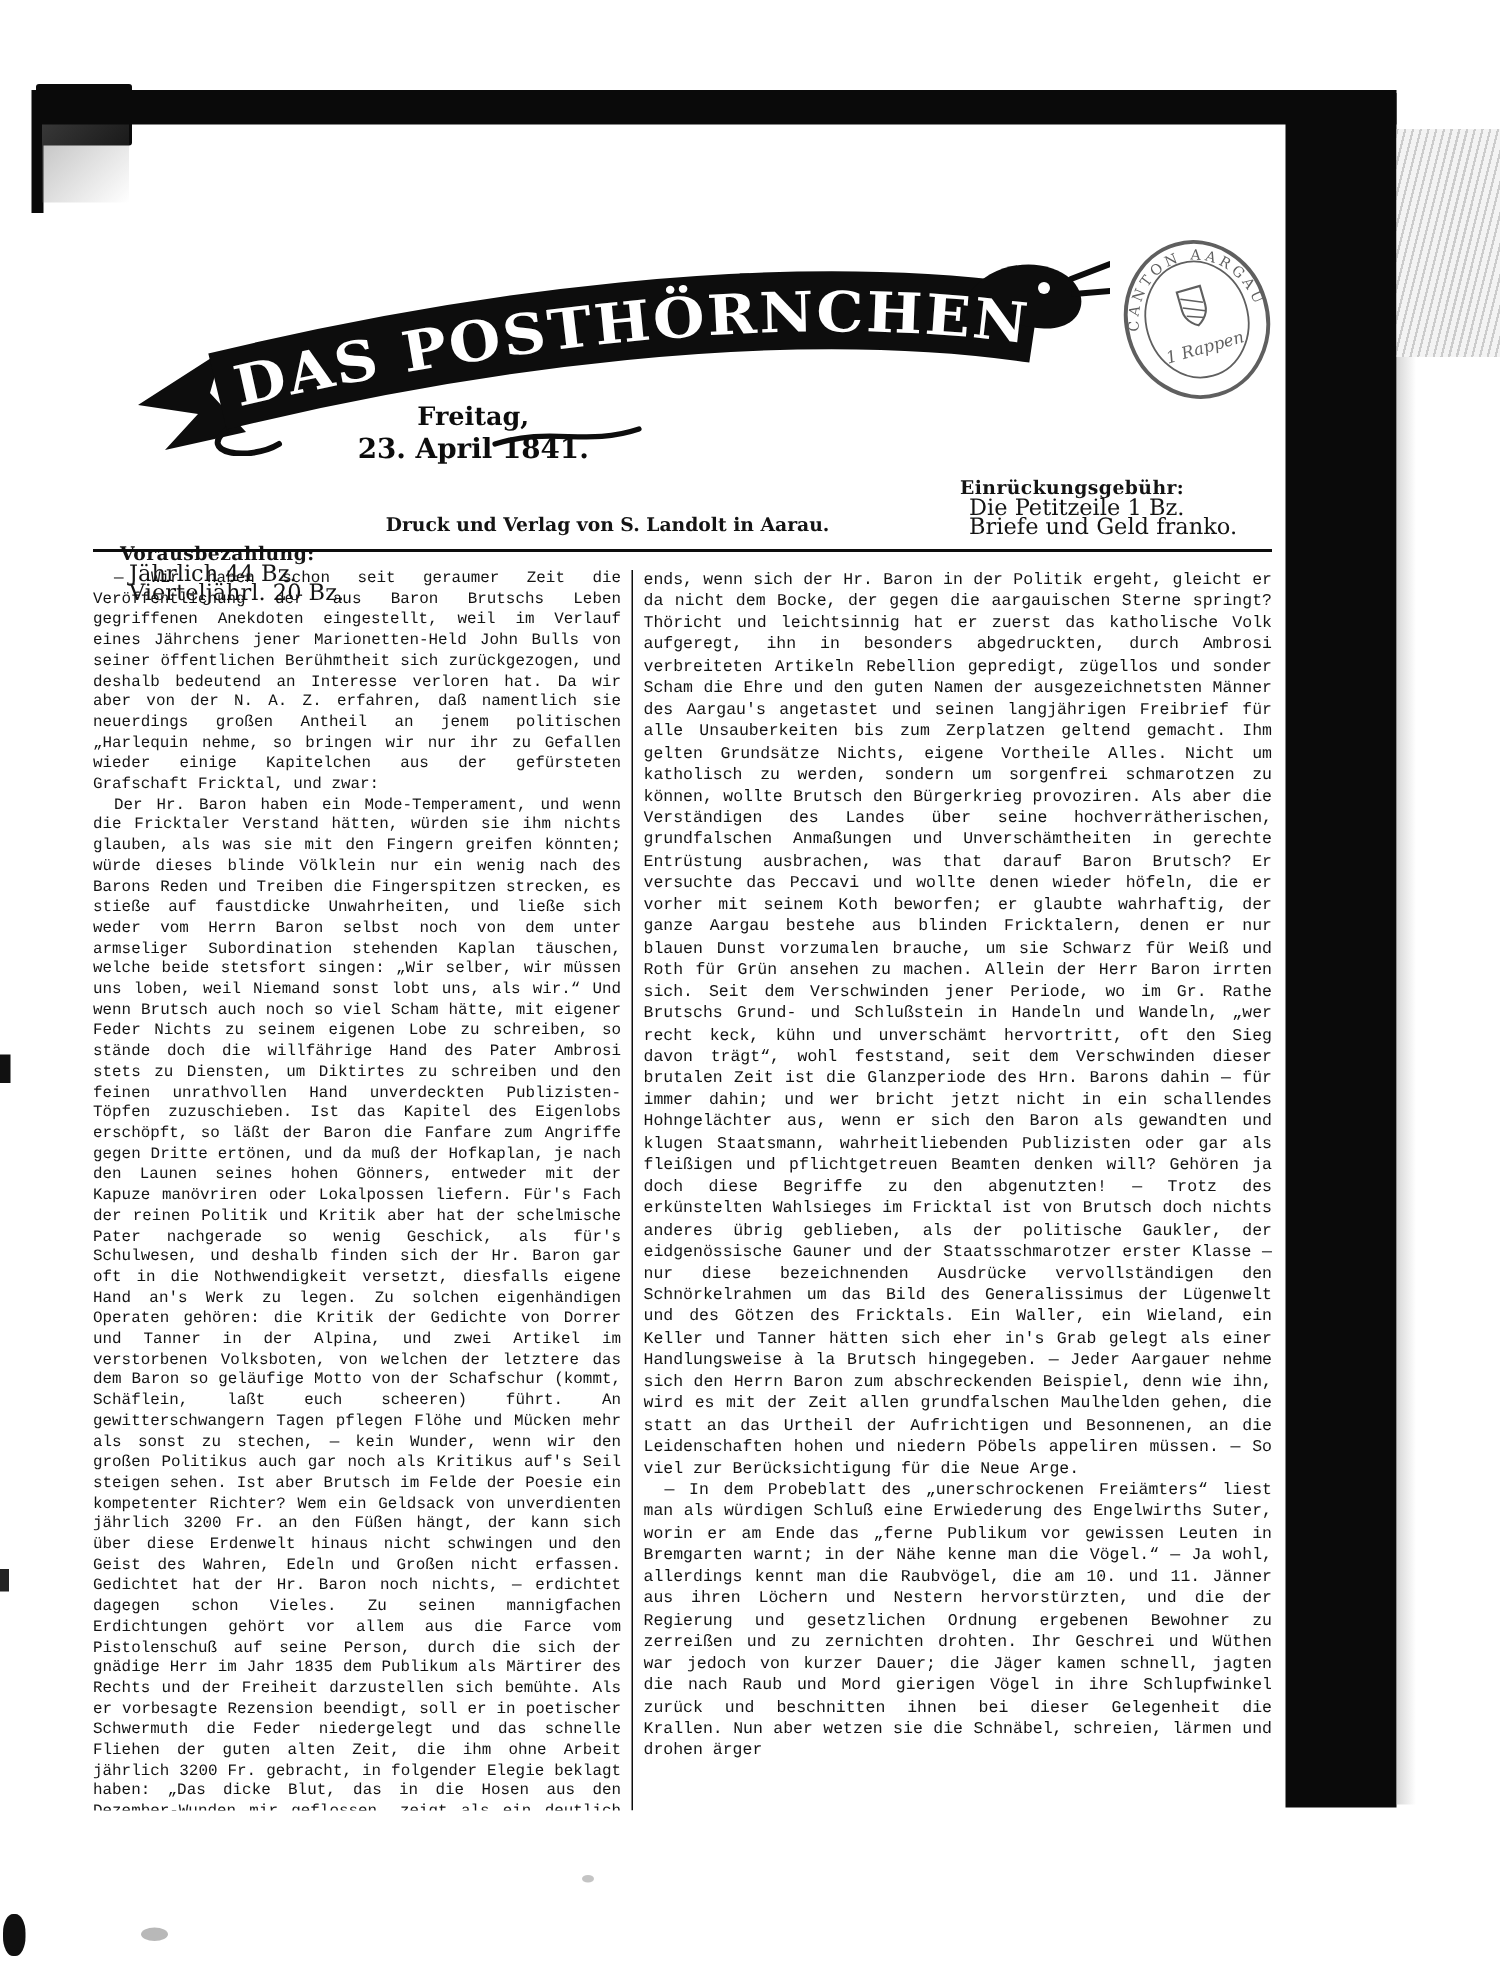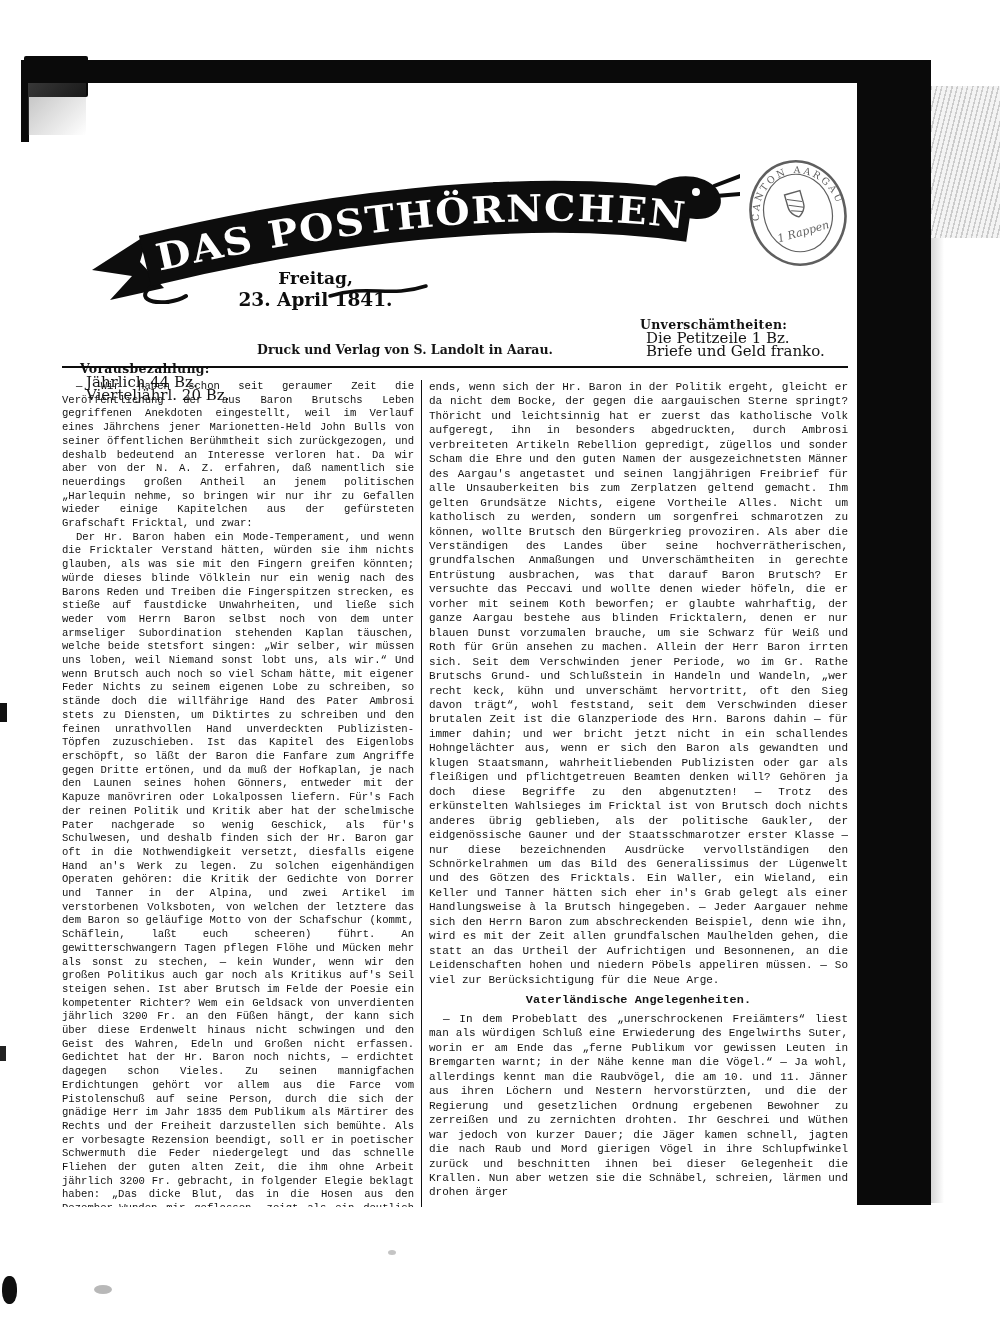--- a/index.html
+++ b/index.html
@@ -122,35 +122,34 @@
     <div class="date">23. April 1841.</div>
   </div>
 
   <div class="info-left">
     <div class="info-title">Vorausbezahlung:</div>
     <div class="info-line">Jährlich 44 Bz.</div>
     <div class="info-line">Vierteljährl. 20 Bz.</div>
   </div>
   <div class="imprint">Druck und Verlag von S. Landolt in Aarau.</div>
   <div class="info-right">
-    <div class="info-title">Unverschämtheiten:</div>
+    <div class="info-title">Einrückungsgebühr:</div>
     <div class="info-line">Die Petitzeile 1 Bz.</div>
     <div class="info-line">Briefe und Geld franko.</div>
   </div>
 
   <div class="rule"></div>
 
   <div class="columns">
     <div class="col col-left">
       <p>— Wir haben schon seit geraumer Zeit die Veröffentlichung der aus Baron Brutschs Leben gegriffenen Anekdoten eingestellt, weil im Verlauf eines Jährchens jener Marionetten-Held John Bulls von seiner öffentlichen Berühmtheit sich zurückgezogen, und deshalb bedeutend an Interesse verloren hat. Da wir aber von der N. A. Z. erfahren, daß namentlich sie neuerdings großen Antheil an jenem politischen „Harlequin nehme, so bringen wir nur ihr zu Gefallen wieder einige Kapitelchen aus der gefürsteten Grafschaft Fricktal, und zwar:</p>
       <p>Der Hr. Baron haben ein Mode-Temperament, und wenn die Fricktaler Verstand hätten, würden sie ihm nichts glauben, als was sie mit den Fingern greifen könnten; würde dieses blinde Völklein nur ein wenig nach des Barons Reden und Treiben die Fingerspitzen strecken, es stieße auf faustdicke Unwahrheiten, und ließe sich weder vom Herrn Baron selbst noch von dem unter armseliger Subordination stehenden Kaplan täuschen, welche beide stetsfort singen: „Wir selber, wir müssen uns loben, weil Niemand sonst lobt uns, als wir.“ Und wenn Brutsch auch noch so viel Scham hätte, mit eigener Feder Nichts zu seinem eigenen Lobe zu schreiben, so stände doch die willfährige Hand des Pater Ambrosi stets zu Diensten, um Diktirtes zu schreiben und den feinen unrathvollen Hand unverdeckten Publizisten-Töpfen zuzuschieben. Ist das Kapitel des Eigenlobs erschöpft, so läßt der Baron die Fanfare zum Angriffe gegen Dritte ertönen, und da muß der Hofkaplan, je nach den Launen seines hohen Gönners, entweder mit der Kapuze manövriren oder Lokalpossen liefern. Für's Fach der reinen Politik und Kritik aber hat der schelmische Pater nachgerade so wenig Geschick, als für's Schulwesen, und deshalb finden sich der Hr. Baron gar oft in die Nothwendigkeit versetzt, diesfalls eigene Hand an's Werk zu legen. Zu solchen eigenhändigen Operaten gehören: die Kritik der Gedichte von Dorrer und Tanner in der Alpina, und zwei Artikel im verstorbenen Volksboten, von welchen der letztere das dem Baron so geläufige Motto von der Schafschur (kommt, Schäflein, laßt euch scheeren) führt. An gewitterschwangern Tagen pflegen Flöhe und Mücken mehr als sonst zu stechen, — kein Wunder, wenn wir den großen Politikus auch gar noch als Kritikus auf's Seil steigen sehen. Ist aber Brutsch im Felde der Poesie ein kompetenter Richter? Wem ein Geldsack von unverdienten jährlich 3200 Fr. an den Füßen hängt, der kann sich über diese Erdenwelt hinaus nicht schwingen und den Geist des Wahren, Edeln und Großen nicht erfassen. Gedichtet hat der Hr. Baron noch nichts, — erdichtet dagegen schon Vieles. Zu seinen mannigfachen Erdichtungen gehört vor allem aus die Farce vom Pistolenschuß auf seine Person, durch die sich der gnädige Herr im Jahr 1835 dem Publikum als Märtirer des Rechts und der Freiheit darzustellen sich bemühte. Als er vorbesagte Rezension beendigt, soll er in poetischer Schwermuth die Feder niedergelegt und das schnelle Fliehen der guten alten Zeit, die ihm ohne Arbeit jährlich 3200 Fr. gebracht, in folgender Elegie beklagt haben: „Das dicke Blut, das in die Hosen aus den Dezember-Wunden mir geflossen, zeigt als ein deutlich Omen mir, mein letzter Tag sei vor der Thür.“ (Aus Baron v. Brutschs Blumenlese.) Und nun voll-</p>
     </div>
     <div class="col-gap1"></div>
     <div class="divider"></div>
     <div class="col-gap2"></div>
     <div class="col col-right">
       <p class="cont">ends, wenn sich der Hr. Baron in der Politik ergeht, gleicht er da nicht dem Bocke, der gegen die aargauischen Sterne springt? Thöricht und leichtsinnig hat er zuerst das katholische Volk aufgeregt, ihn in besonders abgedruckten, durch Ambrosi verbreiteten Artikeln Rebellion gepredigt, zügellos und sonder Scham die Ehre und den guten Namen der ausgezeichnetsten Männer des Aargau's angetastet und seinen langjährigen Freibrief für alle Unsauberkeiten bis zum Zerplatzen geltend gemacht. Ihm gelten Grundsätze Nichts, eigene Vortheile Alles. Nicht um katholisch zu werden, sondern um sorgenfrei schmarotzen zu können, wollte Brutsch den Bürgerkrieg provoziren. Als aber die Verständigen des Landes über seine hochverrätherischen, grundfalschen Anmaßungen und Unverschämtheiten in gerechte Entrüstung ausbrachen, was that darauf Baron Brutsch? Er versuchte das Peccavi und wollte denen wieder höfeln, die er vorher mit seinem Koth beworfen; er glaubte wahrhaftig, der ganze Aargau bestehe aus blinden Fricktalern, denen er nur blauen Dunst vorzumalen brauche, um sie Schwarz für Weiß und Roth für Grün ansehen zu machen. Allein der Herr Baron irrten sich. Seit dem Verschwinden jener Periode, wo im Gr. Rathe Brutschs Grund- und Schlußstein in Handeln und Wandeln, „wer recht keck, kühn und unverschämt hervortritt, oft den Sieg davon trägt“, wohl feststand, seit dem Verschwinden dieser brutalen Zeit ist die Glanzperiode des Hrn. Barons dahin — für immer dahin; und wer bricht jetzt nicht in ein schallendes Hohngelächter aus, wenn er sich den Baron als gewandten und klugen Staatsmann, wahrheitliebenden Publizisten oder gar als fleißigen und pflichtgetreuen Beamten denken will? Gehören ja doch diese Begriffe zu den abgenutzten! — Trotz des erkünstelten Wahlsieges im Fricktal ist von Brutsch doch nichts anderes übrig geblieben, als der politische Gaukler, der eidgenössische Gauner und der Staatsschmarotzer erster Klasse — nur diese bezeichnenden Ausdrücke vervollständigen den Schnörkelrahmen um das Bild des Generalissimus der Lügenwelt und des Götzen des Fricktals. Ein Waller, ein Wieland, ein Keller und Tanner hätten sich eher in's Grab gelegt als einer Handlungsweise à la Brutsch hingegeben. — Jeder Aargauer nehme sich den Herrn Baron zum abschreckenden Beispiel, denn wie ihn, wird es mit der Zeit allen grundfalschen Maulhelden gehen, die statt an das Urtheil der Aufrichtigen und Besonnenen, an die Leidenschaften hohen und niedern Pöbels appeliren müssen. — So viel zur Berücksichtigung für die Neue Arge.</p>
-      <h2 class="article-heading">Vaterländische Angelegenheiten.</h2>
       <p>— In dem Probeblatt des „unerschrockenen Freiämters“ liest man als würdigen Schluß eine Erwiederung des Engelwirths Suter, worin er am Ende das „ferne Publikum vor gewissen Leuten in Bremgarten warnt; in der Nähe kenne man die Vögel.“ — Ja wohl, allerdings kennt man die Raubvögel, die am 10. und 11. Jänner aus ihren Löchern und Nestern hervorstürzten, und die der Regierung und gesetzlichen Ordnung ergebenen Bewohner zu zerreißen und zu zernichten drohten. Ihr Geschrei und Wüthen war jedoch von kurzer Dauer; die Jäger kamen schnell, jagten die nach Raub und Mord gierigen Vögel in ihre Schlupfwinkel zurück und beschnitten ihnen bei dieser Gelegenheit die Krallen. Nun aber wetzen sie die Schnäbel, schreien, lärmen und drohen ärger</p>
     </div>
   </div>
 
 </div>
 
 </body></html>

